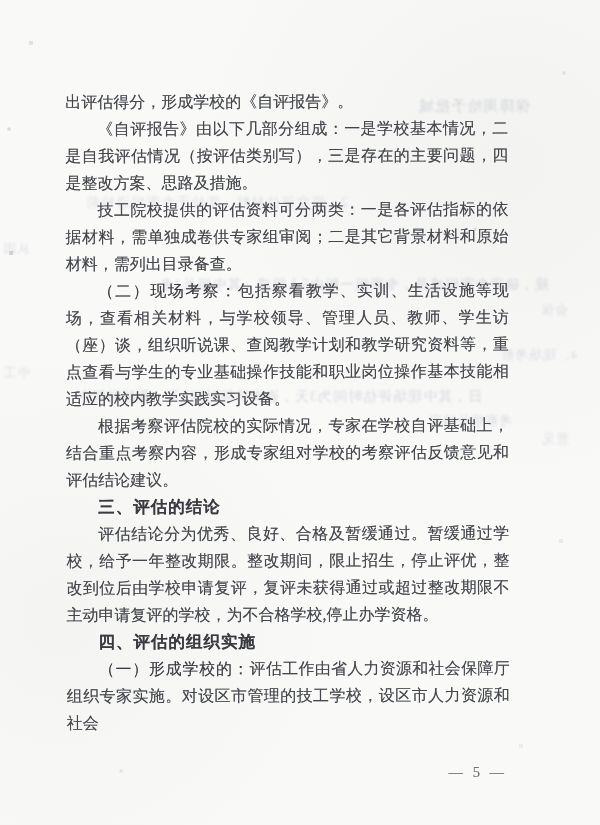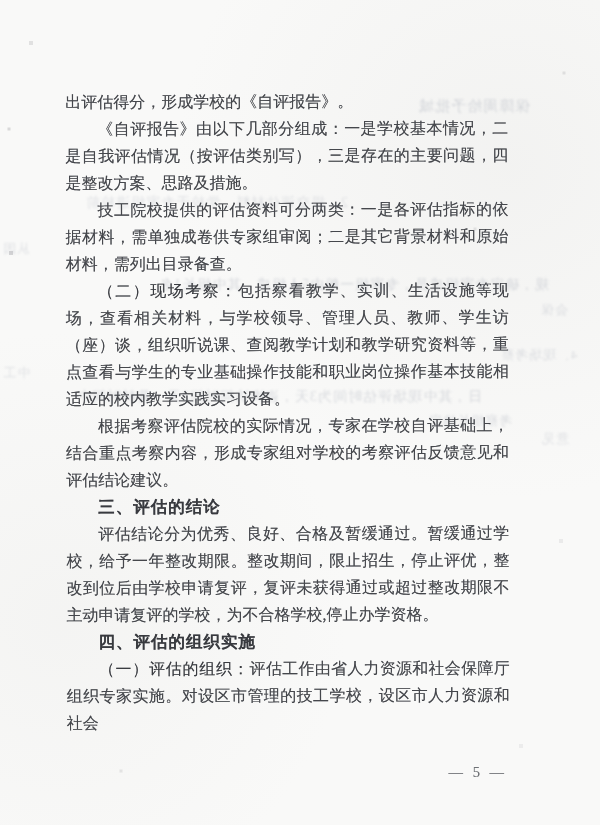--- a/index.html
+++ b/index.html
@@ -109,19 +109,19 @@
     <p class="para"><span class="lead">（二）现场考察：</span><span>包括察看教学、实训、生活设施等现场，查看相关材料，与学校领导、管理人员、教师、学生访（座）谈，组织听说课、查阅教学计划和教学研究资料等，重点查看与学生的专业基础操作技能和职业岗位操作基本技能相适应的校内教学实践实习设备。</span></p>
 
     <p class="para">根据考察评估院校的实际情况，专家在学校自评基础上，结合重点考察内容，形成专家组对学校的考察评估反馈意见和评估结论建议。</p>
 
     <p class="heading">三、评估的结论</p>
 
     <p class="para">评估结论分为优秀、良好、合格及暂缓通过。暂缓通过学校，给予一年整改期限。整改期间，限止招生，停止评优，整改到位后由学校申请复评，复评未获得通过或超过整改期限不主动申请复评的学校，为不合格学校,停止办学资格。</p>
 
     <p class="heading">四、评估的组织实施</p>
 
-    <p class="para"><span class="lead">（一）评估的组织：</span><span>评估工作由省人力资源和社会保障厅组织专家实施。对设区市管理的技工学校，设区市人力资源和社会</span></p>
+    <p class="para"><span class="lead">（一）形成学校的：</span><span>评估工作由省人力资源和社会保障厅组织专家实施。对设区市管理的技工学校，设区市人力资源和社会</span></p>
   </div>
 
   <div class="page-number">— 5 —</div>
 
   <div class="scan-noise"></div>
 </div>
 
 </body></html>

